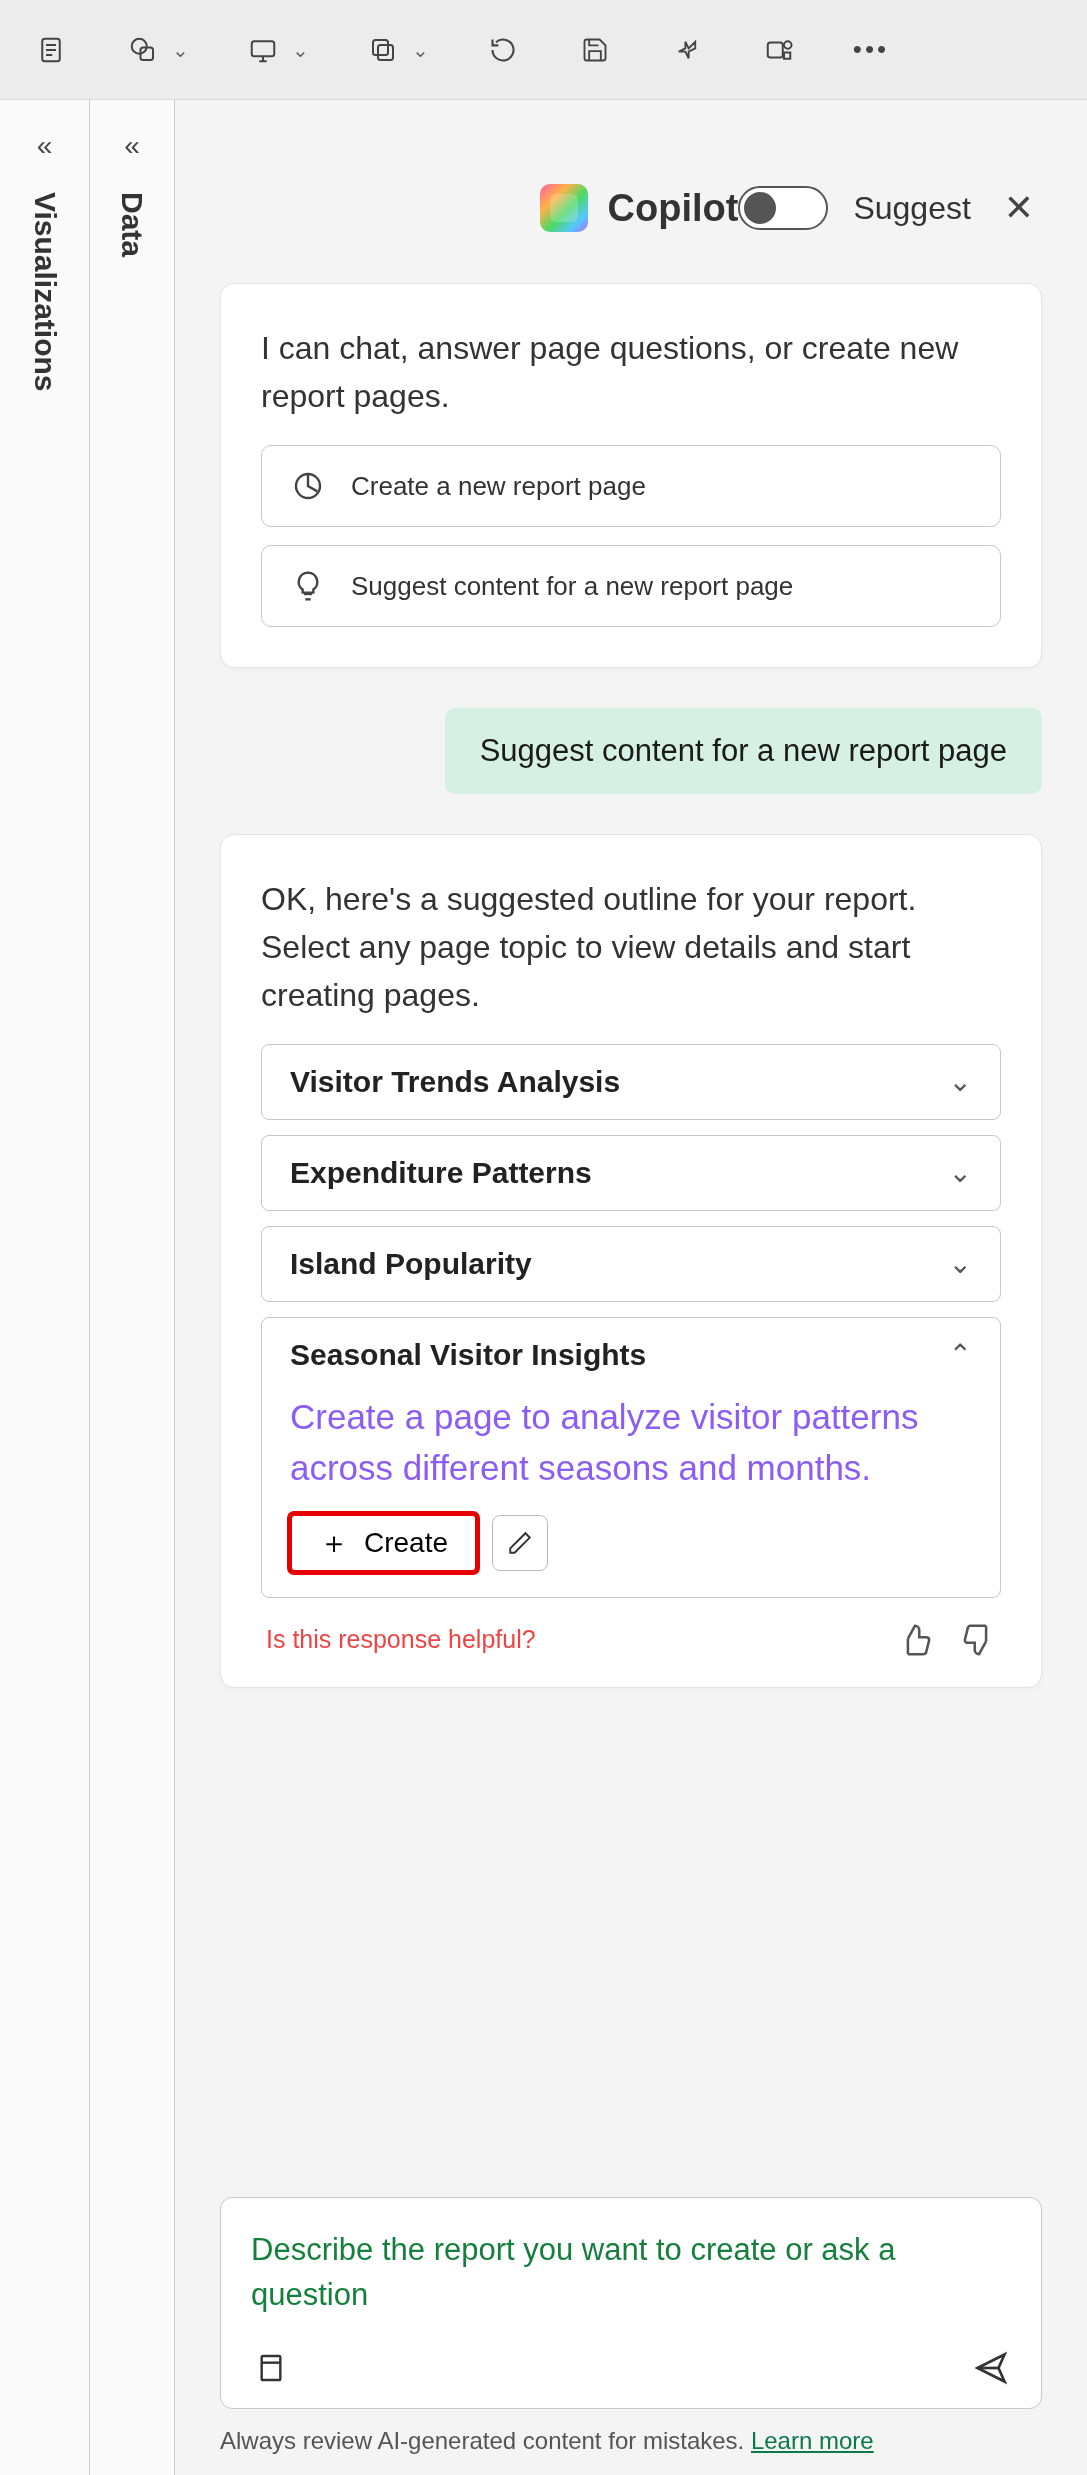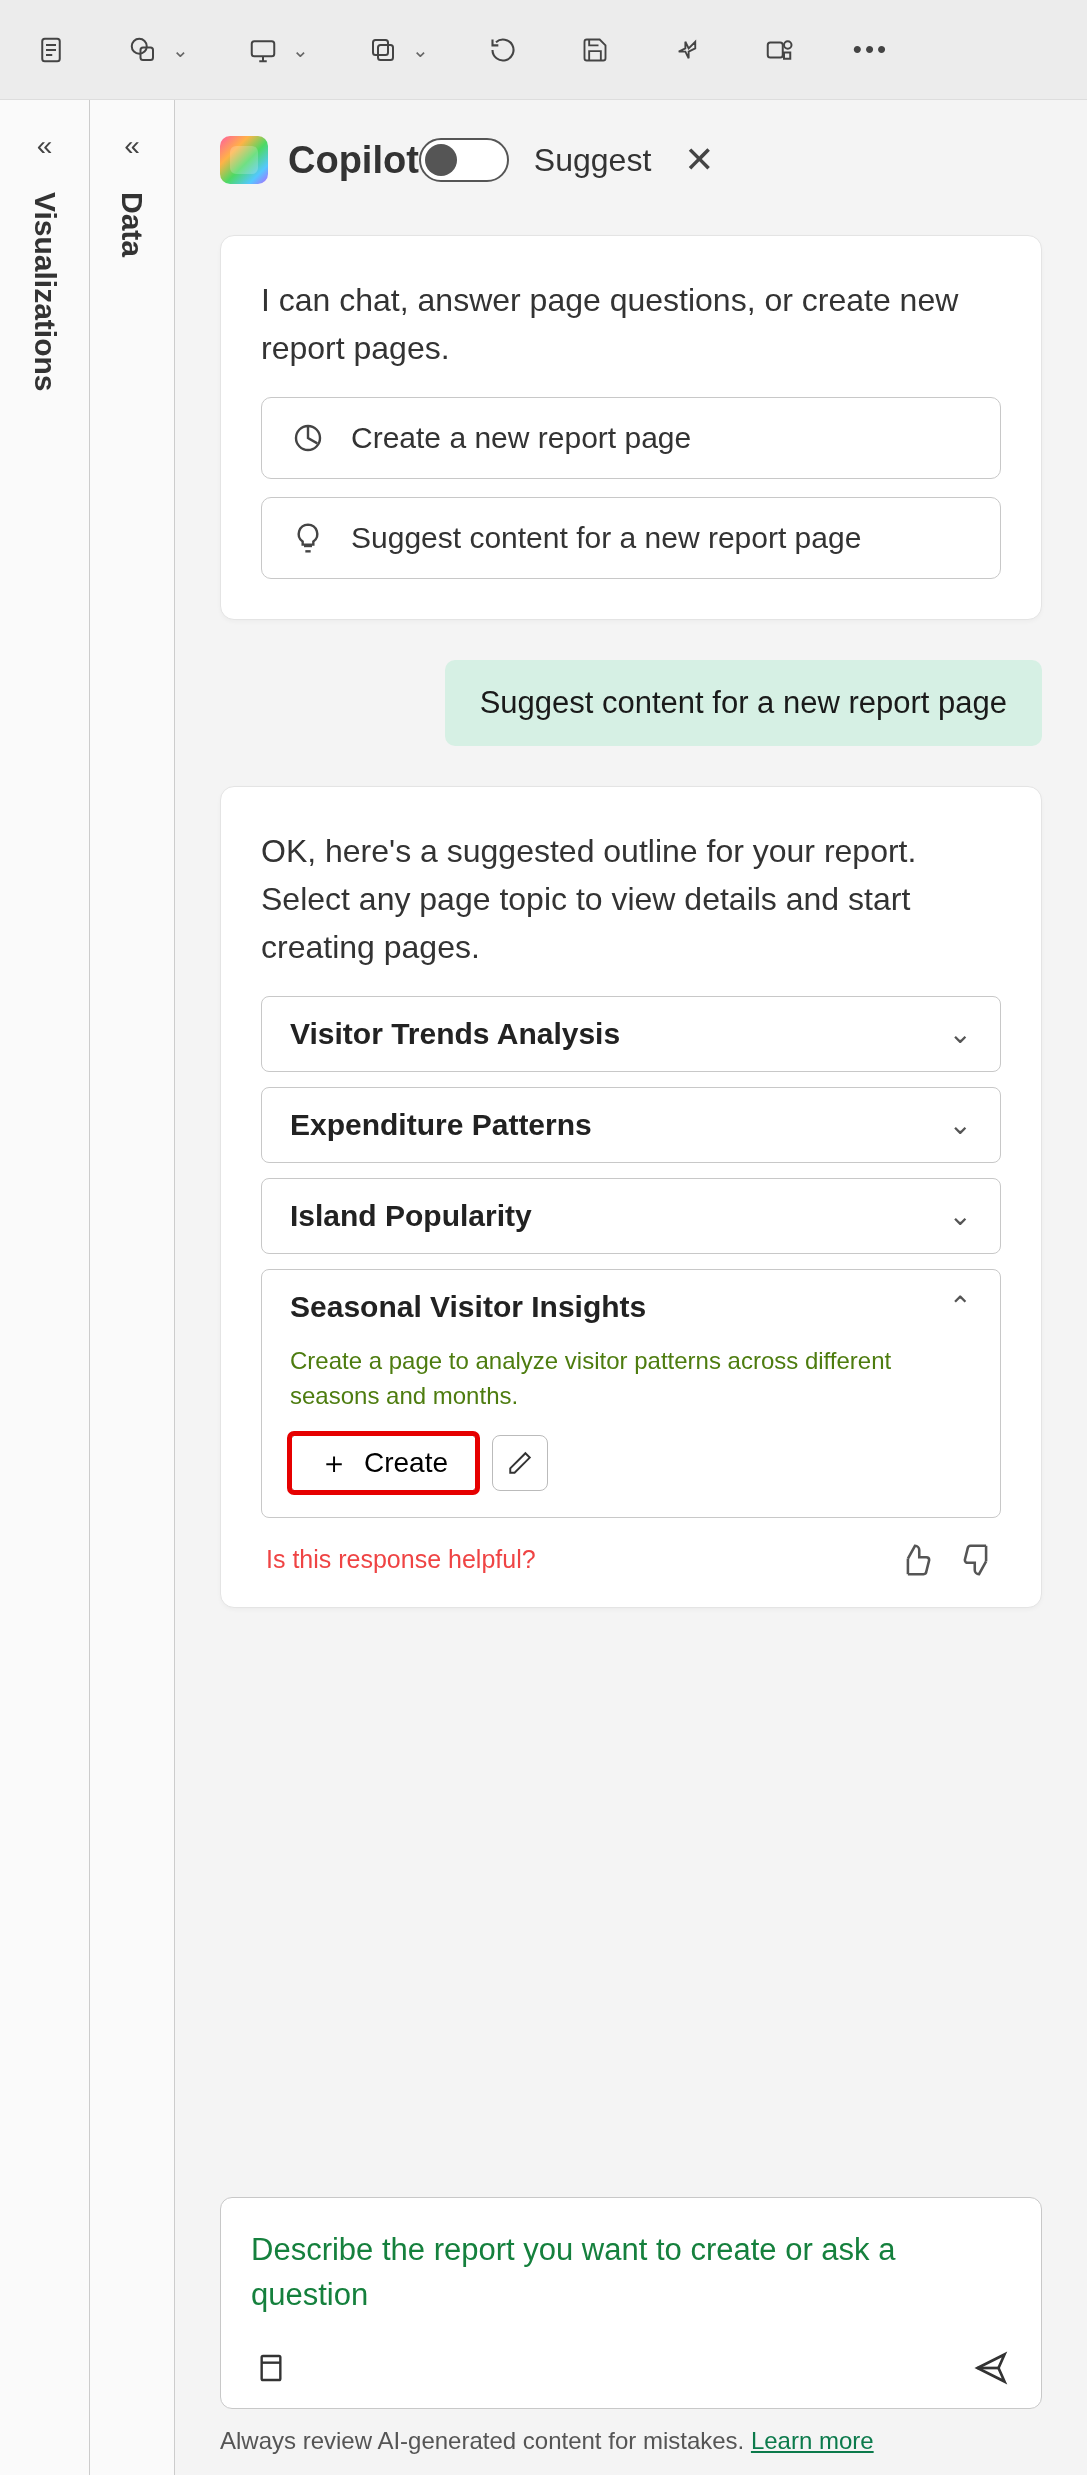--- a/index.html
+++ b/index.html
@@ -17,48 +17,48 @@
   .vtab { border-right: 1px solid #ccc; background: #fafafa; display: flex; flex-direction: column; align-items: center; padding-top: 30px; }
   .vtab.first { width: 90px; }
   .vtab.second { width: 85px; }
   .collapse { font-size: 28px; color: #444; margin-bottom: 30px; cursor: pointer; }
   .vlabel { writing-mode: vertical-rl; font-size: 30px; color: #333; font-weight: 600; }
 
   
   .pane { flex: 1; background: #f4f4f4; display: flex; flex-direction: column; padding: 35px 45px 20px 45px; position: relative; }
 
   
-  .pane-header { display: flex; align-items: center; justify-content: flex-start; }
+  .pane-header { display: flex; align-items: center; justify-content: flex-end; margin-top: 48px; }
   .pane-title-group { display: flex; align-items: center; gap: 20px; }
   .copilot-logo { width: 48px; height: 48px; border-radius: 10px; background: linear-gradient(135deg, #ff5ca0 0%, #ffb347 30%, #4dd964 55%, #54c8ff 80%, #b266ff 100%); position: relative; }
   .copilot-logo::after { content:""; position:absolute; inset:10px; border-radius:6px; background:#fff3; }
   .pane-title { font-size: 38px; font-weight: 600; color: #333; }
   .header-right { display: flex; align-items: center; gap: 25px; }
   .toggle { width: 90px; height: 44px; border: 2px solid #555; border-radius: 22px; background: #fff; position: relative; cursor: pointer; }
   .toggle-knob { position: absolute; left: 4px; top: 4px; width: 32px; height: 32px; background: #555; border-radius: 50%; }
   .preview-label { font-size: 32px; color: #333; }
   .close-x { font-size: 36px; color: #444; cursor: pointer; padding: 4px 8px; }
 
   
   .messages { margin-top: 50px; display: flex; flex-direction: column; gap: 40px; }
 
   .card { background: #fff; border: 1px solid #e4e4e4; border-radius: 14px; padding: 40px 40px; box-shadow: 0 2px 4px rgba(0,0,0,0.03); }
   .card p { font-size: 32px; line-height: 1.5; color: #333; margin-bottom: 25px; }
 
-  .suggestion-btn { display: flex; align-items: center; gap: 25px; width: 100%; padding: 22px 28px; font-size: 30px; background: #fff; border: 1px solid #c8c8c8; border-radius: 10px; margin-top: 18px; cursor: pointer; text-align: left; color: #333; }
+  .suggestion-btn { display: flex; align-items: center; gap: 25px; width: 100%; padding: 22px 28px; font-size: 26px; background: #fff; border: 1px solid #c8c8c8; border-radius: 10px; margin-top: 18px; cursor: pointer; text-align: left; color: #333; }
   .suggestion-btn .ico { width: 36px; height: 36px; flex-shrink: 0; display: flex; align-items: center; justify-content: center; }
 
   .user-msg { align-self: flex-end; background: #d6f0e4; border-radius: 10px; padding: 25px 35px; font-size: 31px; color: #1a1a1a; max-width: 80%; }
 
   .topic { border: 1px solid #c8c8c8; border-radius: 8px; margin-top: 15px; }
   .topic-header { display: flex; align-items: flex-start; justify-content: space-between; padding: 20px 28px; cursor: pointer; gap: 8px; }
   .topic-title { font-size: 30px; font-weight: 700; color: #222; }
   .topic-chev { font-size: 28px; color: #555; }
   .topic-body { padding: 0 28px 25px 28px; }
-  .topic-desc { font-size: 24px; line-height: 1.45; color: #4d7c0f; margin-bottom: 20px; }
+  .topic-desc { font-size: 35px; line-height: 1.45; color: #8b5cf6; margin-bottom: 20px; }
   .topic-actions { display: flex; gap: 15px; align-items: center; }
   .create-btn { display: flex; align-items: center; gap: 15px; border: 1px solid #bbb; border-radius: 8px; padding: 12px 28px; font-size: 28px; background: #fff; cursor: pointer; }
   .create-highlight { outline: 5px solid #e60000; outline-offset: -2px; border-radius: 4px; }
   .edit-btn { width: 56px; height: 56px; border: 1px solid #bbb; border-radius: 8px; background: #fff; display: flex; align-items: center; justify-content: center; cursor: pointer; }
 
   .feedback-row { display: flex; align-items: center; justify-content: space-between; margin-top: 25px; padding: 0 5px; }
   .feedback-q { font-size: 25px; color: #ef4444; }
   .thumbs { display: flex; gap: 30px; font-size: 34px; color: #555; }
   .thumbs span { cursor: pointer; }
 

